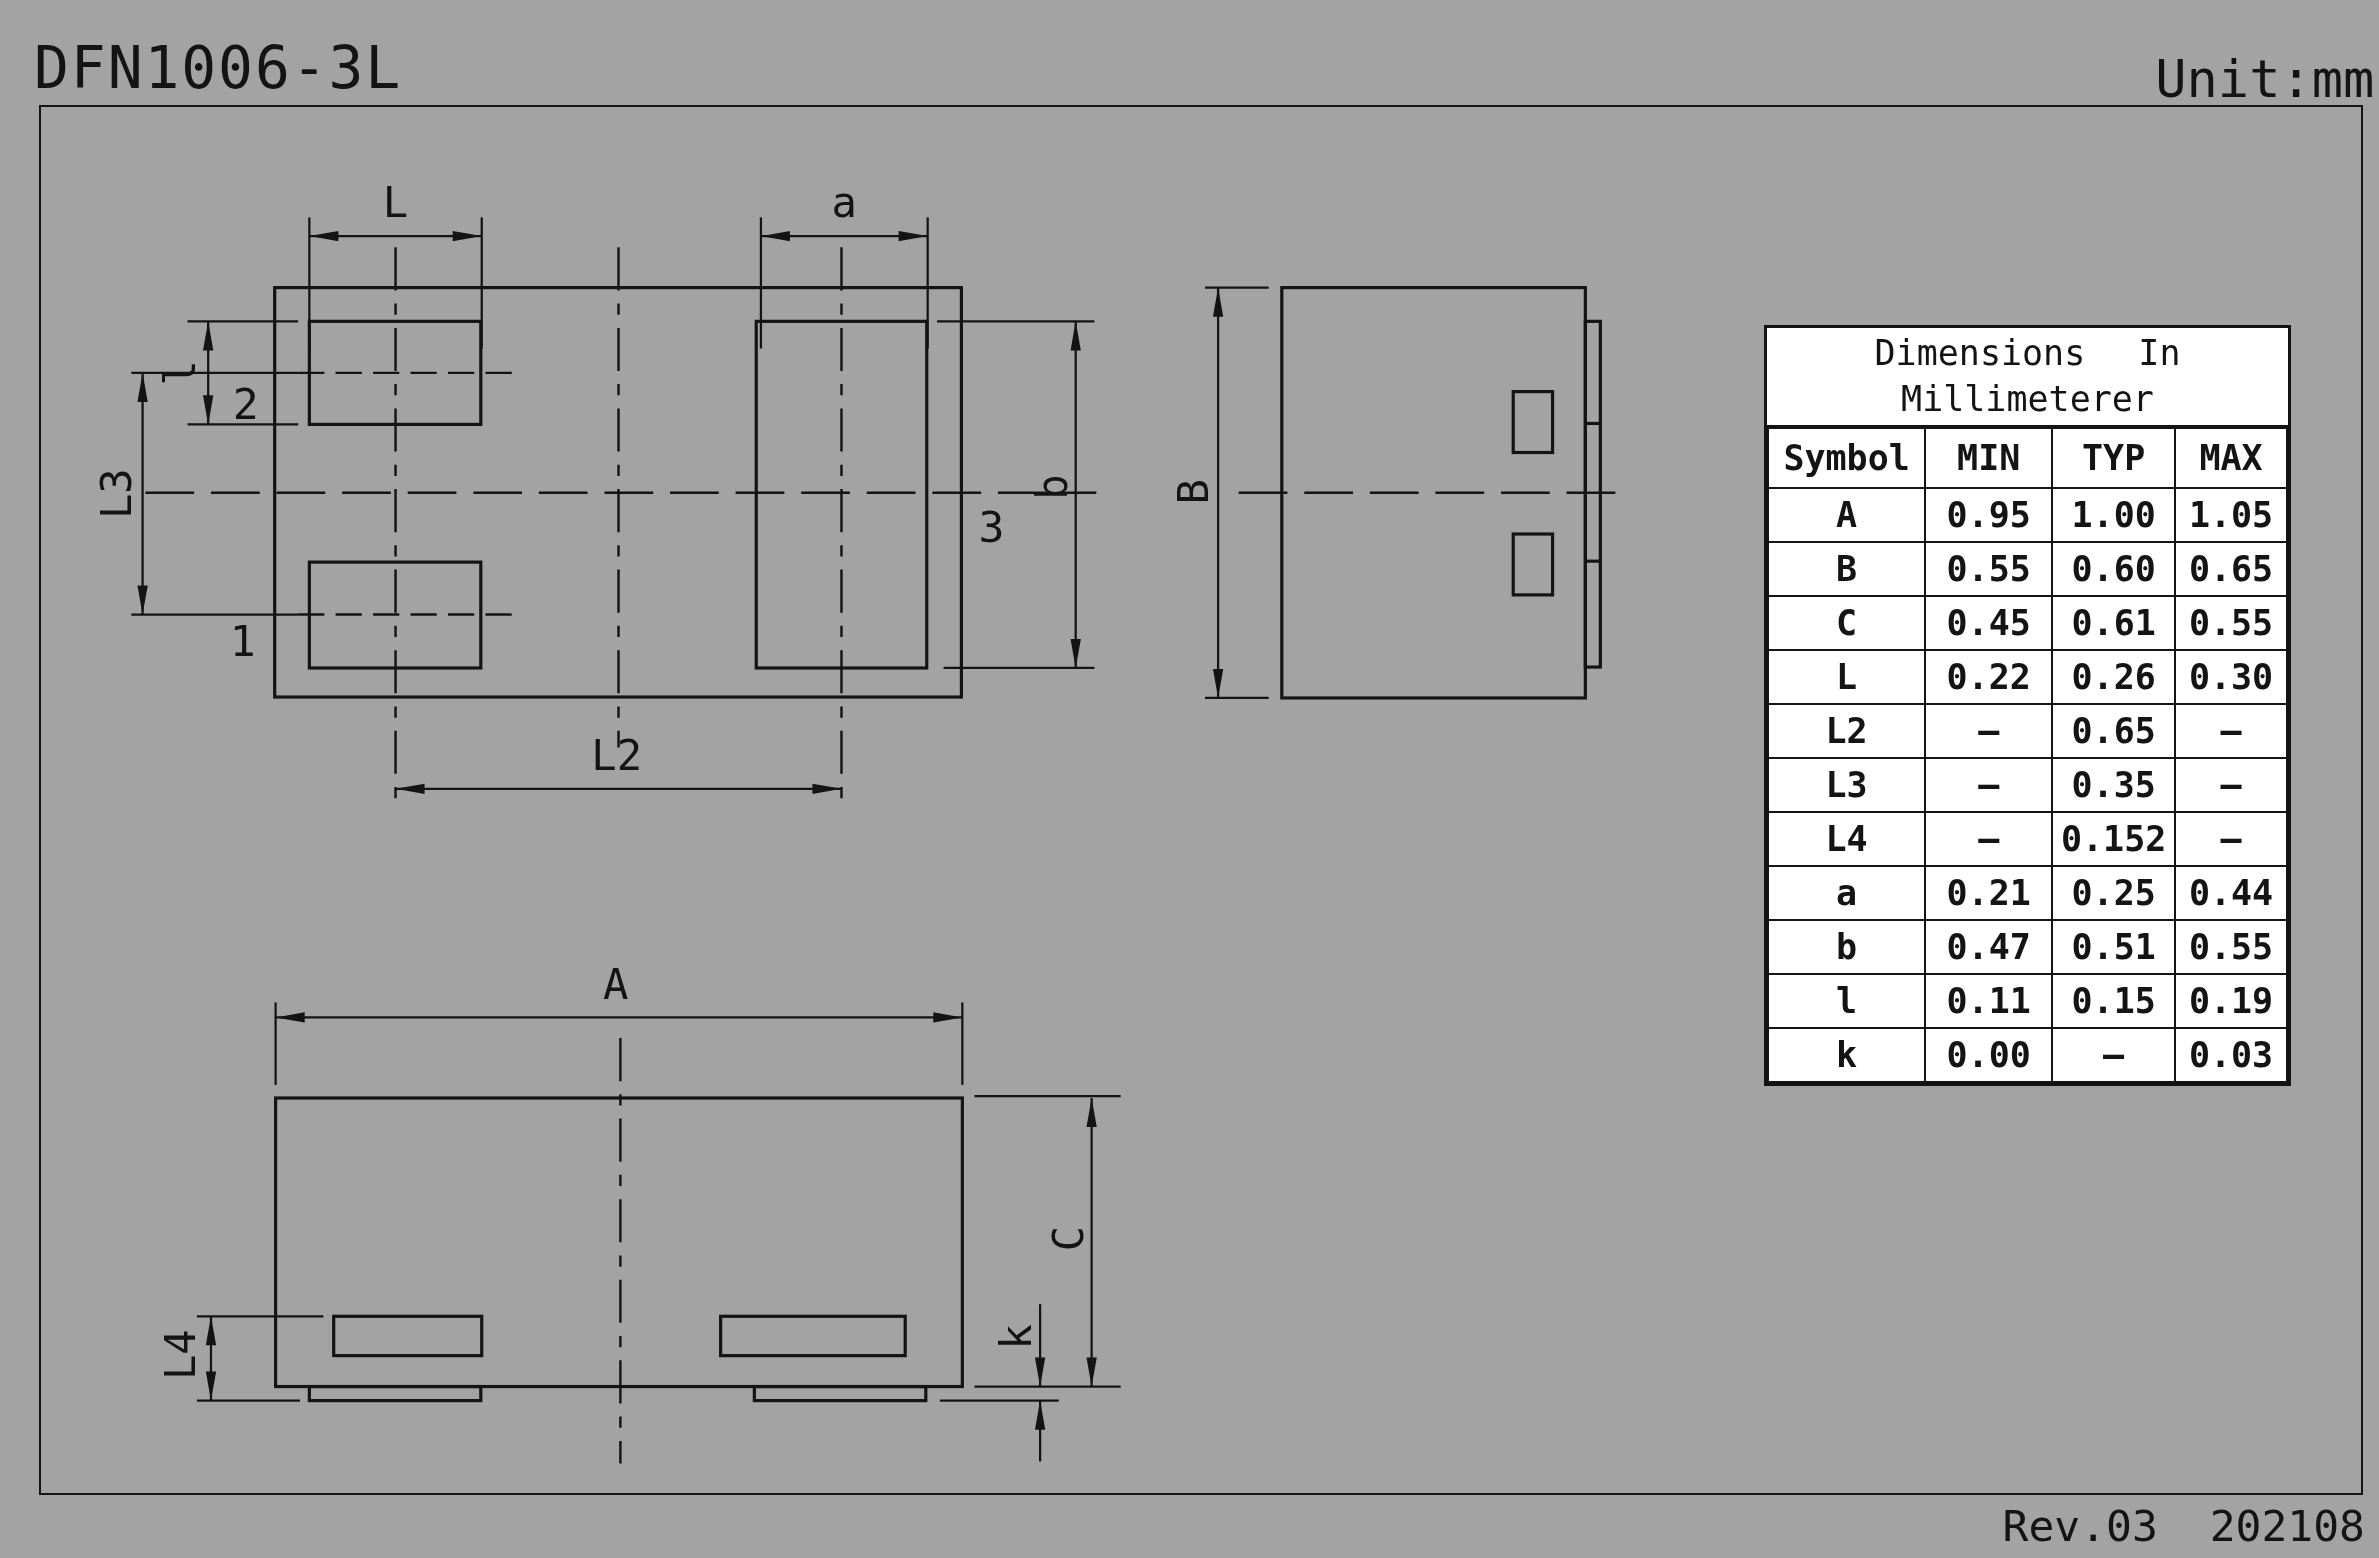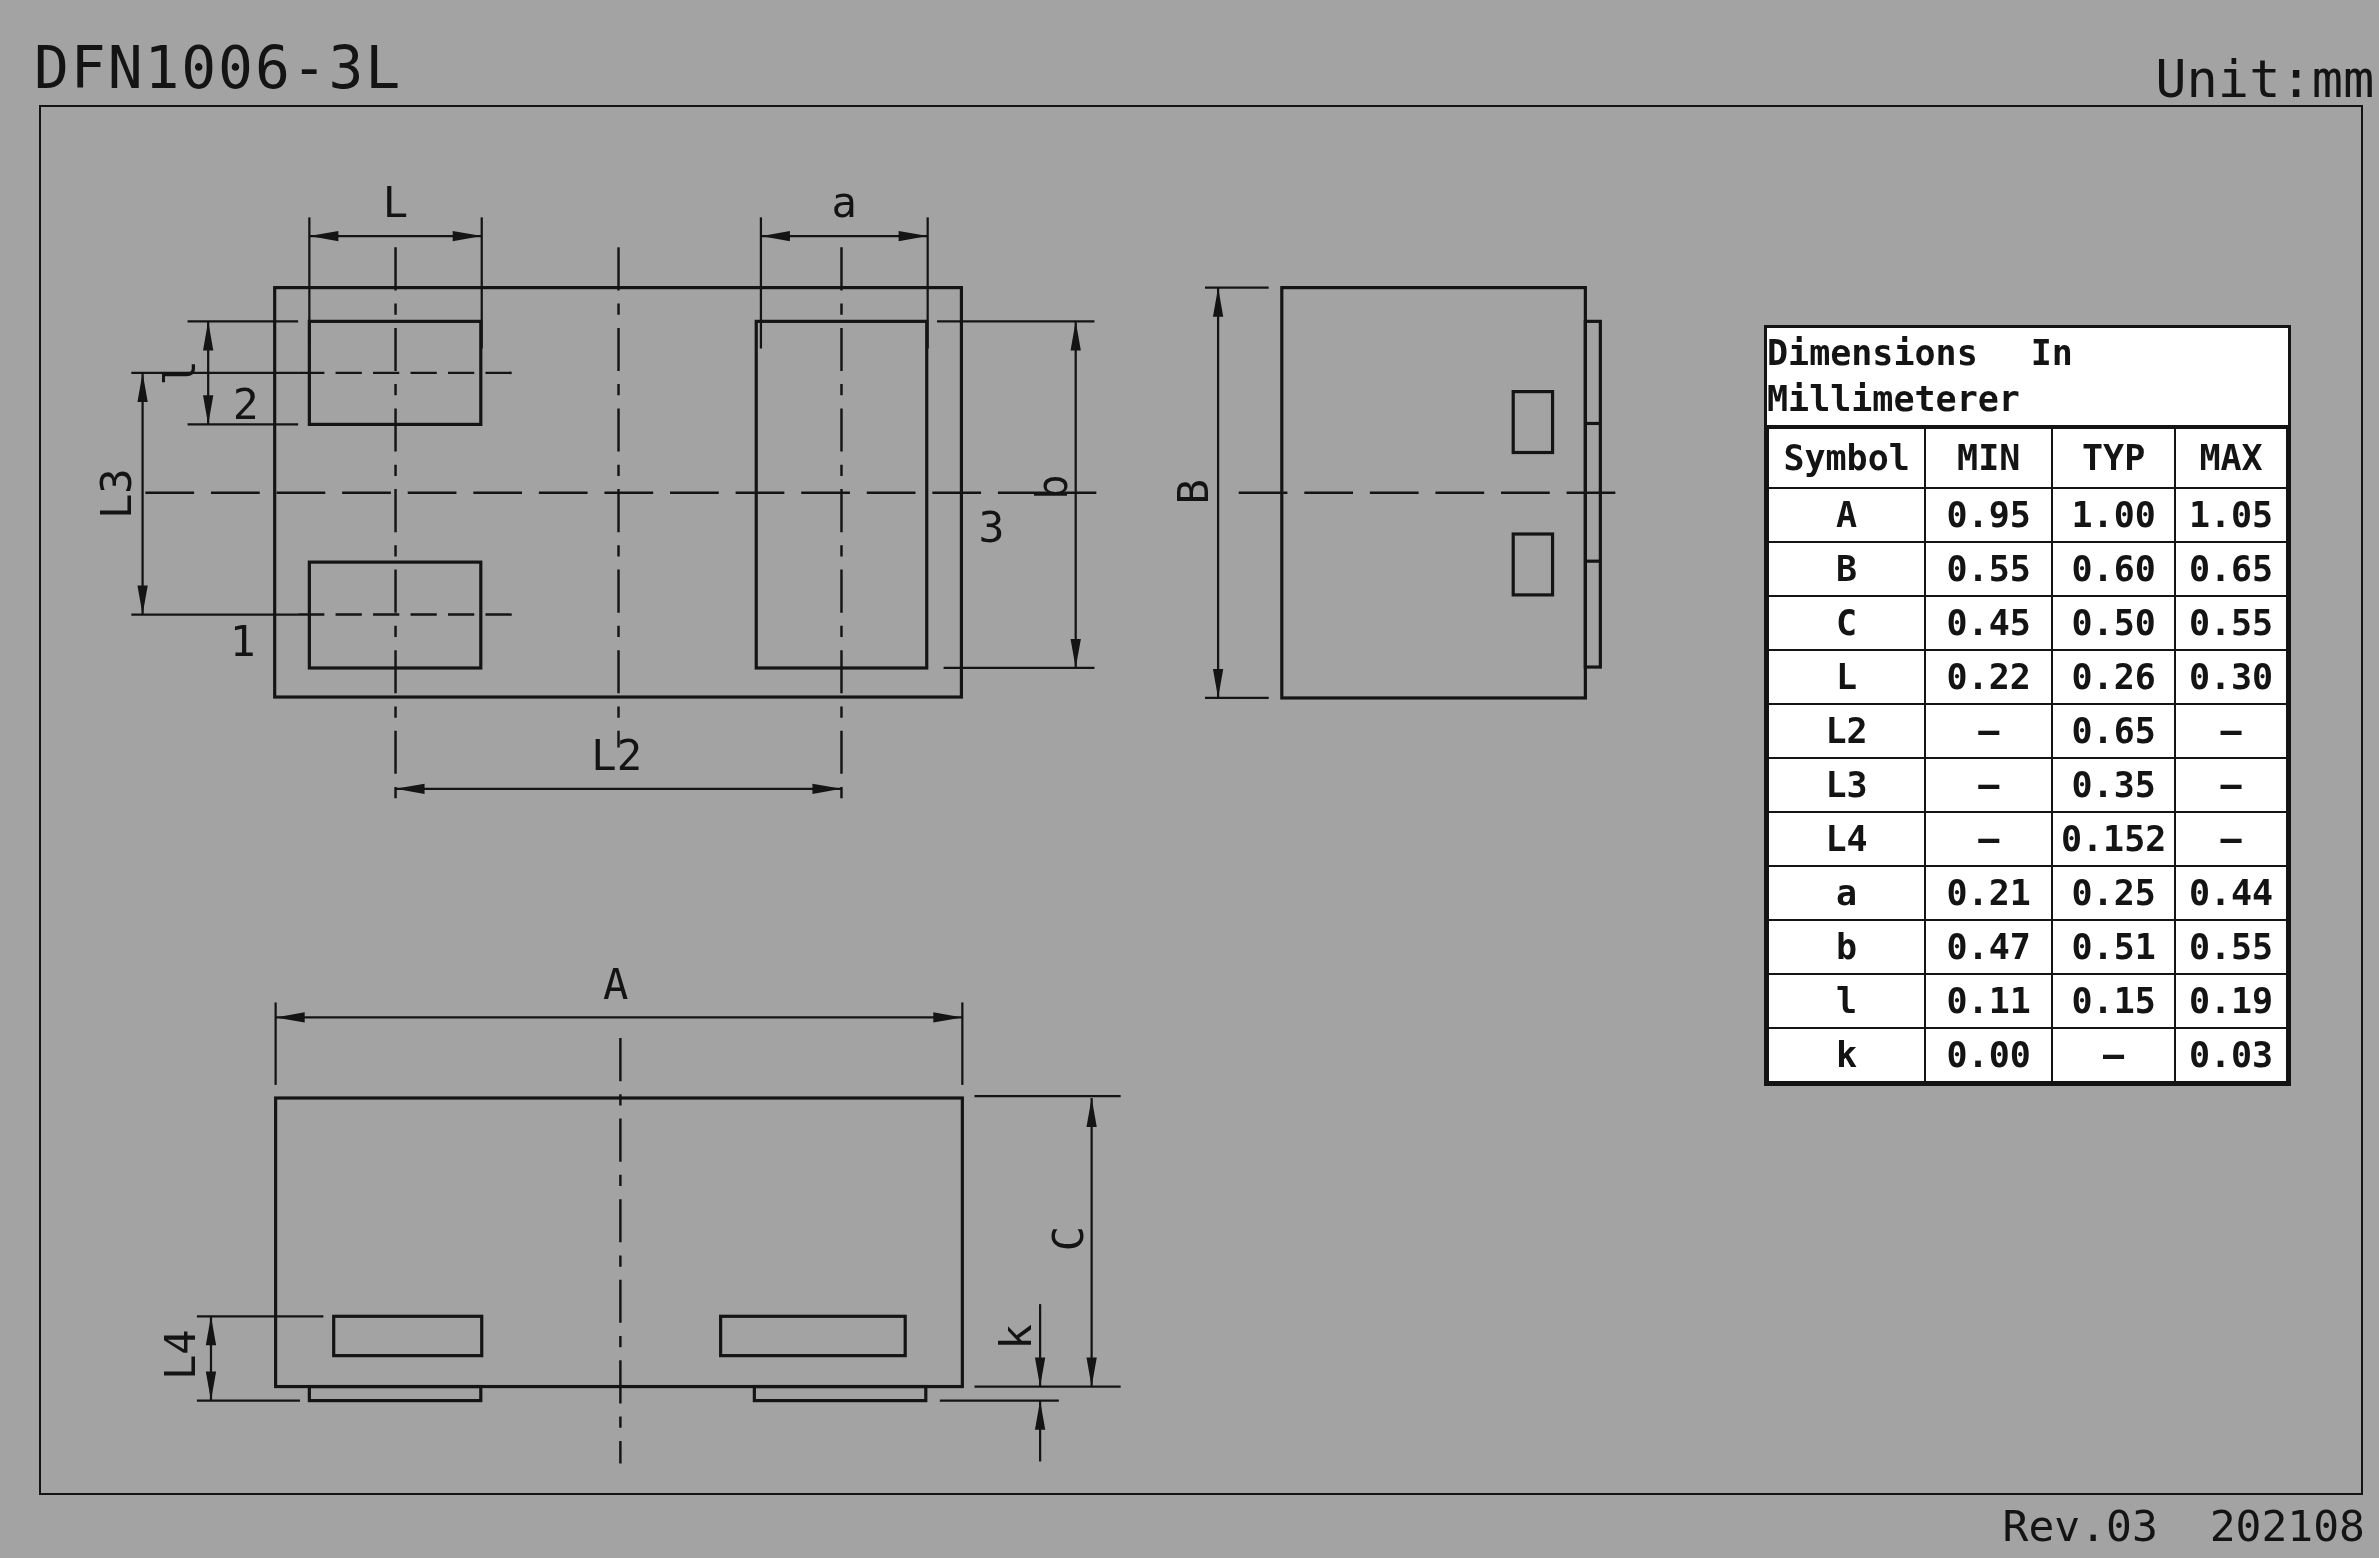--- a/index.html
+++ b/index.html
@@ -20,22 +20,22 @@
   .dimlabel{font-size:45px;}
   .pinlabel{font-size:46px;}
 
   
   #dim-table{
     position:absolute;left:1764px;top:325px;width:527px;
     border:3.7px solid #141414;background:#fff;box-sizing:border-box;
   }
   #tbl-title{
     height:97px;border-bottom:2.8px solid #141414;
-    display:flex;flex-direction:column;justify-content:center;align-items:flex-start;
-    font-size:35px;line-height:1.3;font-weight:bold;
+    display:flex;flex-direction:column;justify-content:center;align-items:center;
+    font-size:35px;line-height:1.3;
   }
   #tbl-title .l1{word-spacing:32px;}
   #dim-table table{
     width:100%;border-collapse:collapse;table-layout:fixed;
   }
   #dim-table th,#dim-table td{
     border:2.8px solid #141414;text-align:center;vertical-align:middle;
     font-size:35px;font-weight:bold;height:52px;padding:0;
   }
   #dim-table thead th{height:58px;}
@@ -194,21 +194,21 @@
           </tr>
           <tr>
             <td>B</td>
             <td>0.55</td>
             <td>0.60</td>
             <td>0.65</td>
           </tr>
           <tr>
             <td>C</td>
             <td>0.45</td>
-            <td>0.50</td>
+            <td>0.61</td>
             <td>0.55</td>
           </tr>
           <tr>
             <td>L</td>
             <td>0.22</td>
             <td>0.26</td>
             <td>0.30</td>
           </tr>
           <tr>
             <td>L2</td>

